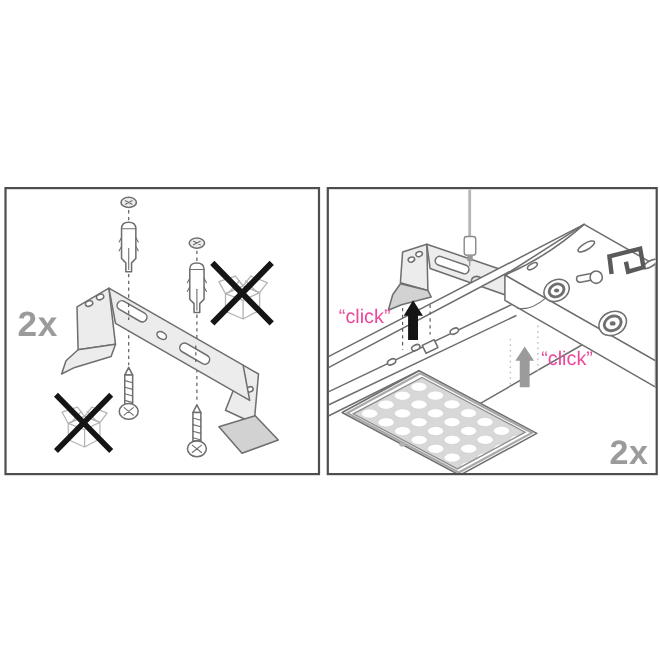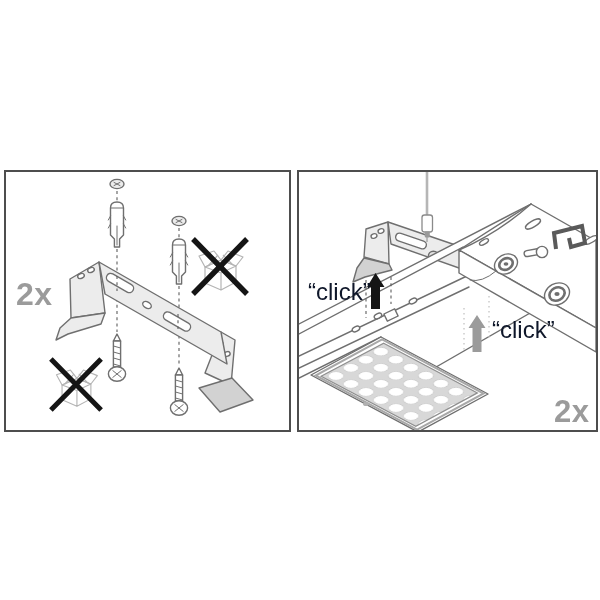--- a/index.html
+++ b/index.html
@@ -10,21 +10,21 @@
   .stage{position:relative;width:600px;height:600px;background:#fff;overflow:hidden;
          font-family:"Liberation Sans",sans-serif;}
   .panel{position:absolute;top:170px;height:258px;border:2px solid var(--panel_border);
          background:#fff;box-sizing:content-box;}
   .panel-left{left:4px;width:283px;}
   .panel-right{left:297px;width:297px;}
   .panel svg{position:absolute;left:0;top:0;display:block;}
   .qty{position:absolute;font-weight:bold;color:var(--gray_label);letter-spacing:0.5px;}
   .qty-left{left:10px;top:104px;font-size:32px;}
   .qty-right{left:255px;top:222px;font-size:31px;}
-  .click{position:absolute;color:#0f172a;font-size:24px;}
+  .click{position:absolute;color:#ec4899;font-size:18px;}
   .click-1{left:9px;top:106px;}
   .click-2{left:193px;top:144px;}
   
   .ln{fill:none;stroke:var(--line);stroke-width:1.4;stroke-linecap:round;stroke-linejoin:round;}
   .fw{fill:#ffffff;}
   .fm{fill:var(--metal);}
   .fd{fill:var(--metal_dark);}
   .dash{fill:none;stroke:#5d5d5d;stroke-width:1.1;stroke-dasharray:3 3.2;}
   .dots{fill:none;stroke:#bfbfbf;stroke-width:1.2;stroke-dasharray:1.6 3.4;}
   .boxln{stroke:#b4b4b4;stroke-width:1.2;fill:#ffffff;stroke-linejoin:round;fill-opacity:0;}

